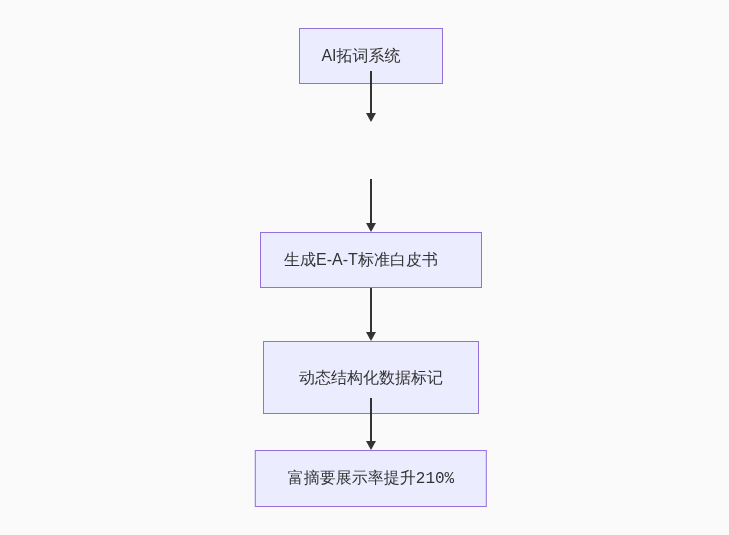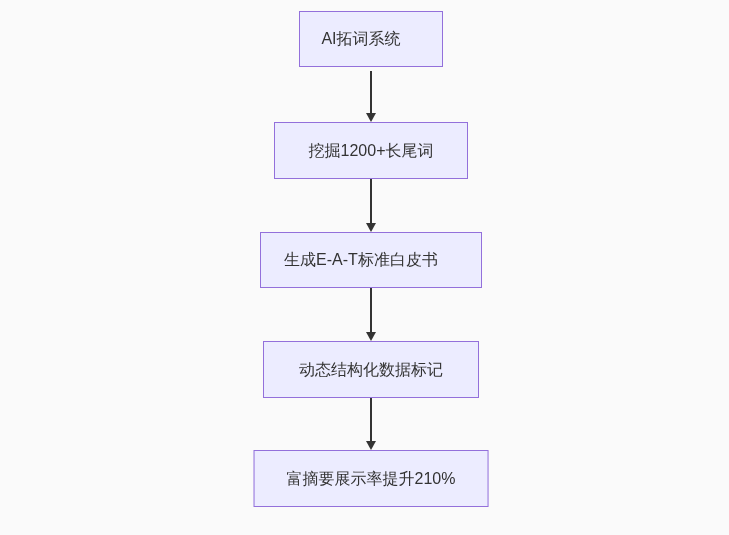--- a/index.html
+++ b/index.html
@@ -25,25 +25,25 @@
     border: 1px solid #9370DB;
     color: #333333;
     font-size: 16px;
     line-height: 1;
     display: flex;
     align-items: center;
     justify-content: center;
     white-space: nowrap;
     padding: 0 32px;
   }
-  #node-1 { top: 11px;  min-width: 144px; height: 56px; padding-left: 12px; }
+  #node-1 { top: 28px;  min-width: 144px; height: 56px; padding-left: 12px; }
   #node-2 { top: 122px; min-width: 194px; height: 57px; }
   #node-3 { top: 232px; min-width: 222px; height: 56px; padding-left: 12px; }
-  #node-4 { top: 341px; min-width: 216px; height: 57px; }
-  #node-5 { top: 450px; min-width: 231px; height: 57px; }
+  #node-4 { top: 341px; min-width: 216px; height: 73px; }
+  #node-5 { top: 450px; min-width: 231px; height: 57px; font-family: Liberation Mono, monospace; }
 
   .flow-arrow {
     position: absolute;
     left: 371px;
     transform: translateX(-50%);
     width: 10px;
   }
   #arrow-1 { top: 71px;  height: 51px; }
   #arrow-2 { top: 179px; height: 53px; }
   #arrow-3 { top: 288px; height: 53px; }
@@ -77,23 +77,20 @@
 
   <div class="flow-node" id="node-1">
     <span>AI拓词系统</span>
   </div>
 
   <div class="flow-arrow" id="arrow-1">
     <div class="arrow-line"></div>
     <div class="arrow-head"></div>
   </div>
 
-  <div class="flow-node" id="node-2">
-    <span>挖掘1200+长尾词</span>
-  </div>
 
   <div class="flow-arrow" id="arrow-2">
     <div class="arrow-line"></div>
     <div class="arrow-head"></div>
   </div>
 
   <div class="flow-node" id="node-3">
     <span>生成E-A-T标准白皮书</span>
   </div>
 

